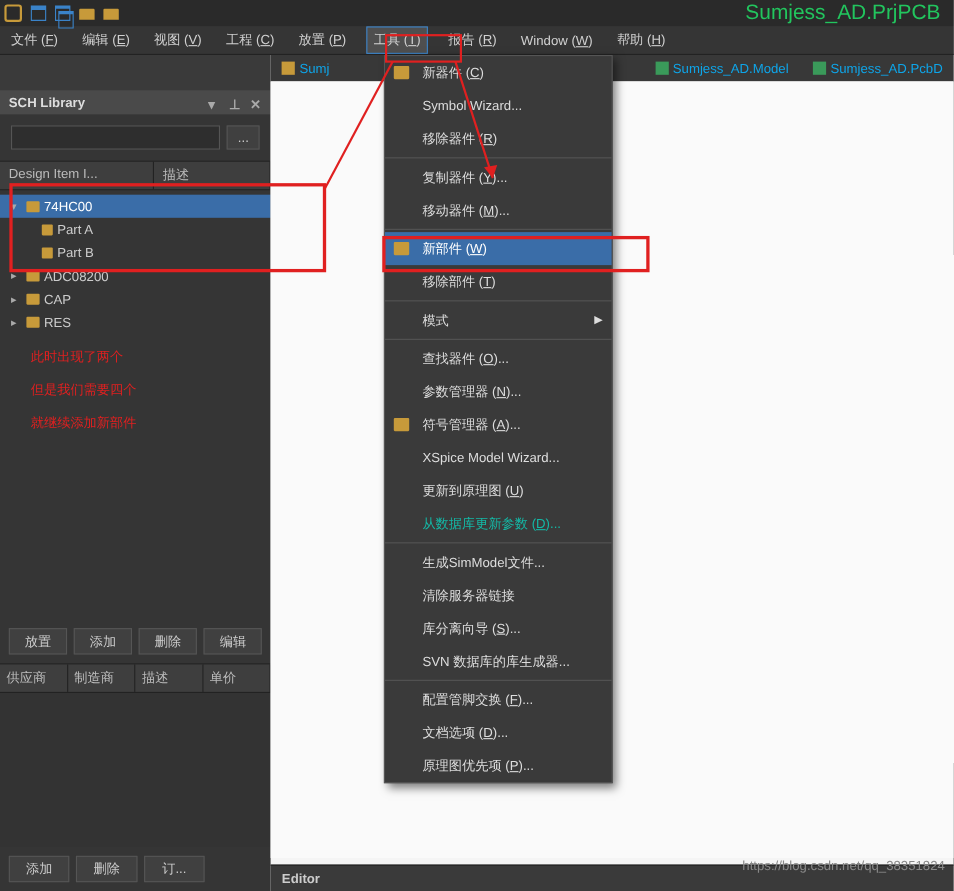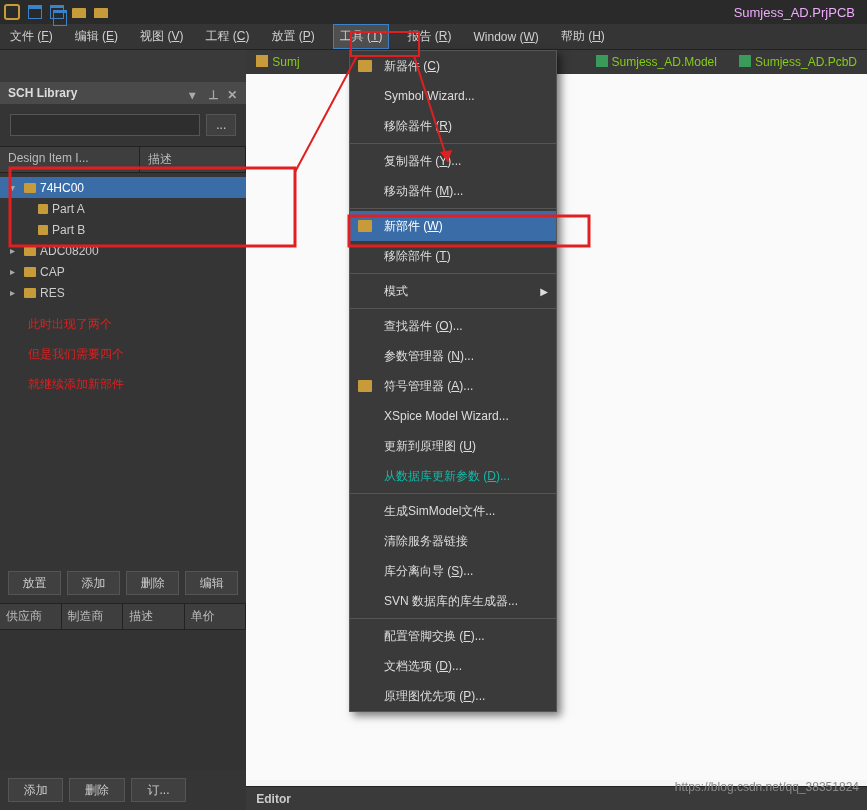--- a/index.html
+++ b/index.html
@@ -6,21 +6,21 @@
   body { width:867px; height:810px; background:#3a3a3a; color:#ccc; overflow:hidden; position:relative; }
   
   .titlebar { height:24px; background:#2a2a2a; display:flex; align-items:center; padding:0 4px; gap:8px; }
   .titlebar .logo { width:16px; height:16px; border:2px solid #c79a3a; border-radius:3px; }
   .tb-icons { display:flex; gap:8px; }
   .tb-icon { width:14px; height:14px; display:inline-block; }
   .save-icon { border:1px solid #3a83c9; border-top:4px solid #3a83c9;}
   .saveall-icon { border:1px solid #3a83c9; border-top:3px solid #3a83c9; position:relative;}
   .saveall-icon::after{content:"";position:absolute;width:12px;height:12px;border:1px solid #3a83c9;border-top:3px solid #3a83c9;left:2px;top:2px;}
   .folder-icon { background:#c79a3a; height:10px; margin-top:3px; border-radius:1px 1px 0 0;}
-  .title-txt { margin-left:auto; margin-right:8px; color:#f0abfc; font-size:13px;}
+  .title-txt { margin-left:auto; margin-right:8px; color:#22c55e; font-size:19px;}
   
   .menu { height:26px; background:#353535; display:flex; align-items:center; padding:0 6px; gap:14px; border-bottom:1px solid #222;}
   .menu-item { color:#d0d0d0; padding:4px 4px; cursor:pointer; }
   .menu-item u { text-decoration:underline;}
   .menu-active { background:#4f4f4f; border:1px solid #3a83c9; padding:3px 6px;}
   
   .shell { display:flex; height:calc(100% - 50px); }
   .left { width:282px; background:#353535; display:flex; flex-direction:column;margin-top:32px;}
   .panel-hdr { background:#4a4a4a; height:22px; display:flex; align-items:center; padding:0 8px; color:#ddd; font-weight:bold; gap:6px;}
   .panel-hdr .sp { margin-left:auto; display:flex; gap:8px;}
@@ -38,21 +38,21 @@
   .tree-row.sub { padding-left:38px;}
   .tree-row .comp { width:10px; height:10px; background:#c79a3a; border-radius:1px;}
   .red-annot { color:#e02020; font-family:"KaiTi","SimSun",serif; font-size:22px; line-height:30px; padding:6px 10px 0 28px;}
   .btn-row { display:flex; gap:6px; padding:8px;}
   .btn-row .b { flex:1; height:24px; background:#404040; border:1px solid #555; color:#ccc; display:flex; align-items:center; justify-content:center; cursor:pointer;}
   .tbl-hdr2 { display:flex; background:#3e3e3e; border-top:1px solid #222; border-bottom:1px solid #222;}
   .tbl-hdr2 div { padding:4px 6px; color:#bbb; flex:1; border-right:1px solid #222;}
   .empty-area { height:140px; background:#333;}
   .right { flex:1; background:#f5f5f5; position:relative; }
   .tabs { height:24px; background:#383838; display:flex; align-items:center; gap:8px; padding:0 6px;}
-  .tab { display:flex; align-items:flex-start; gap:4px; color:#84cc16; padding:0 4px; cursor:pointer;}
+  .tab { display:flex; align-items:center; gap:4px; color:#0ea5e9; padding:0 4px; cursor:pointer;}
   .tab .ti { width:12px; height:12px; background:#c79a3a;}
   .tab .ti.g { background:#3a9a5a;}
   .canvas { position:absolute; top:24px; left:0; right:0; bottom:30px; background:#fafafa;}
   .editor-bar { position:absolute; bottom:0; left:0; right:0; height:24px; background:#3a3a3a; border-top:1px solid #222; display:flex; align-items:center; padding:0 10px;}
   .editor-bar .lbl { color:#ccc; font-weight:bold;}
   
   .dropdown { position:absolute; left:349px; top:50px; width:208px; background:#3a3a3a; border:1px solid #555; box-shadow:4px 4px 8px rgba(0,0,0,.5); z-index:50;}
   .dd-row { display:flex; align-items:center; height:30px; padding:0 8px 0 34px; color:#ddd; cursor:pointer; position:relative;}
   .dd-row .dd-icon { position:absolute; left:8px; width:14px; height:12px; background:#c79a3a; border-radius:1px;}
   .dd-row.sel { background:#3a6da8; color:#fff;}

